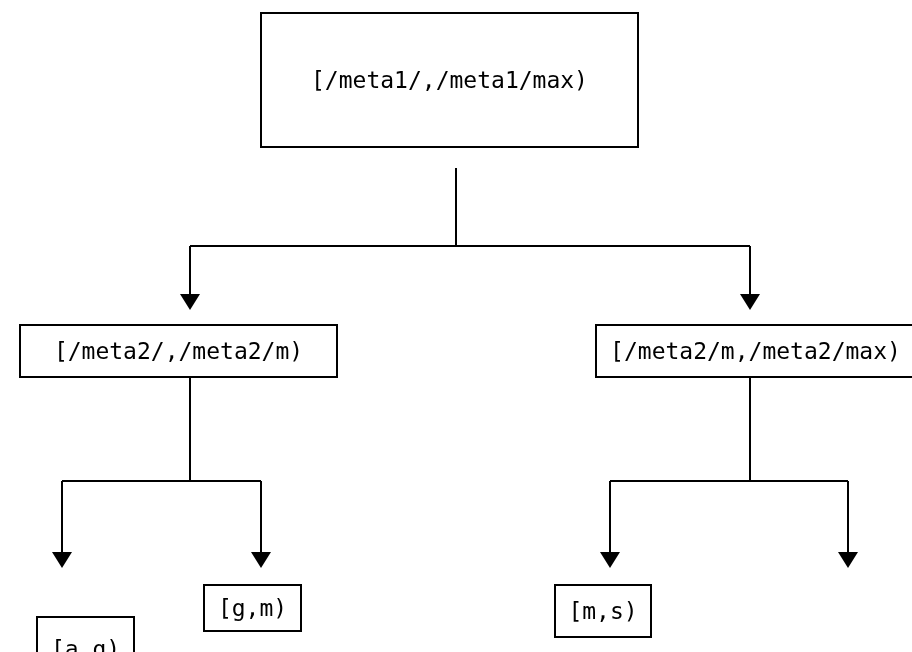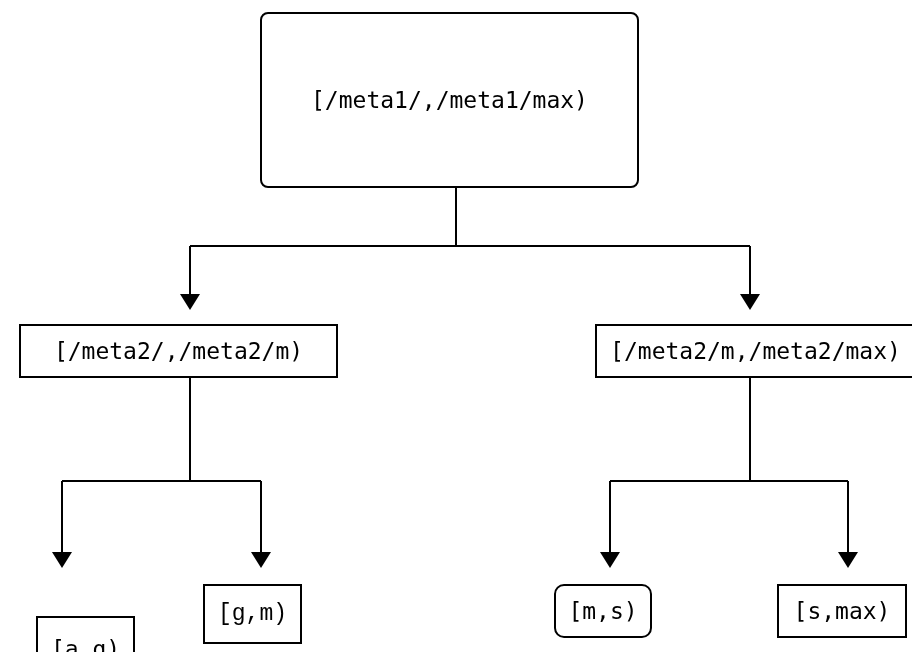--- a/index.html
+++ b/index.html
@@ -37,26 +37,26 @@
     border: 2px solid #000000;
     background: #ffffff;
     color: #000000;
     font-size: 23px;
     line-height: 1;
     display: flex;
     align-items: center;
     justify-content: center;
     white-space: nowrap;
   }
-  .node-root   { left: 260px; top: 12px;  width: 379px; height: 176px; border-radius: 8px; }
+  .node-root   { left: 260px; top: 12px;  width: 379px; height: 136px; }
   .node-l2l    { left: 19px;  top: 324px; width: 319px; height: 54px; }
   .node-l2r    { left: 583px; top: 324px; width: 321px; height: 54px; margin-left: 12px; }
   .node-leaf1  { left: 8px;   top: 616px; width: 99px;  height: 67px; margin-left: 28px; }
-  .node-leaf2  { left: 203px; top: 584px; width: 99px;  height: 60px; font-family: Liberation Mono, monospace; }
-  .node-leaf3  { left: 554px; top: 584px; width: 98px;  height: 54px; border-radius: 10px; }
+  .node-leaf2  { left: 203px; top: 584px; width: 99px;  height: 48px; }
+  .node-leaf3  { left: 554px; top: 584px; width: 98px;  height: 54px; }
   .node-leaf4  { left: 777px; top: 584px; width: 130px; height: 54px; }
 </style>
 </head>
 <body>
 
 <div class="canvas">
 
   <svg class="edges" viewBox="0 0 912 652" xmlns="http://www.w3.org/2000/svg">
 
     <path d="M456 168 L456 246"></path>
@@ -98,17 +98,14 @@
   </div>
 
   <div class="node node-leaf2">
     <span>[g,m)</span>
   </div>
 
   <div class="node node-leaf3">
     <span>[m,s)</span>
   </div>
 
-  <div class="node node-leaf4">
-    <span>[s,max)</span>
-  </div>
 
 </div>
 
 </body></html>

